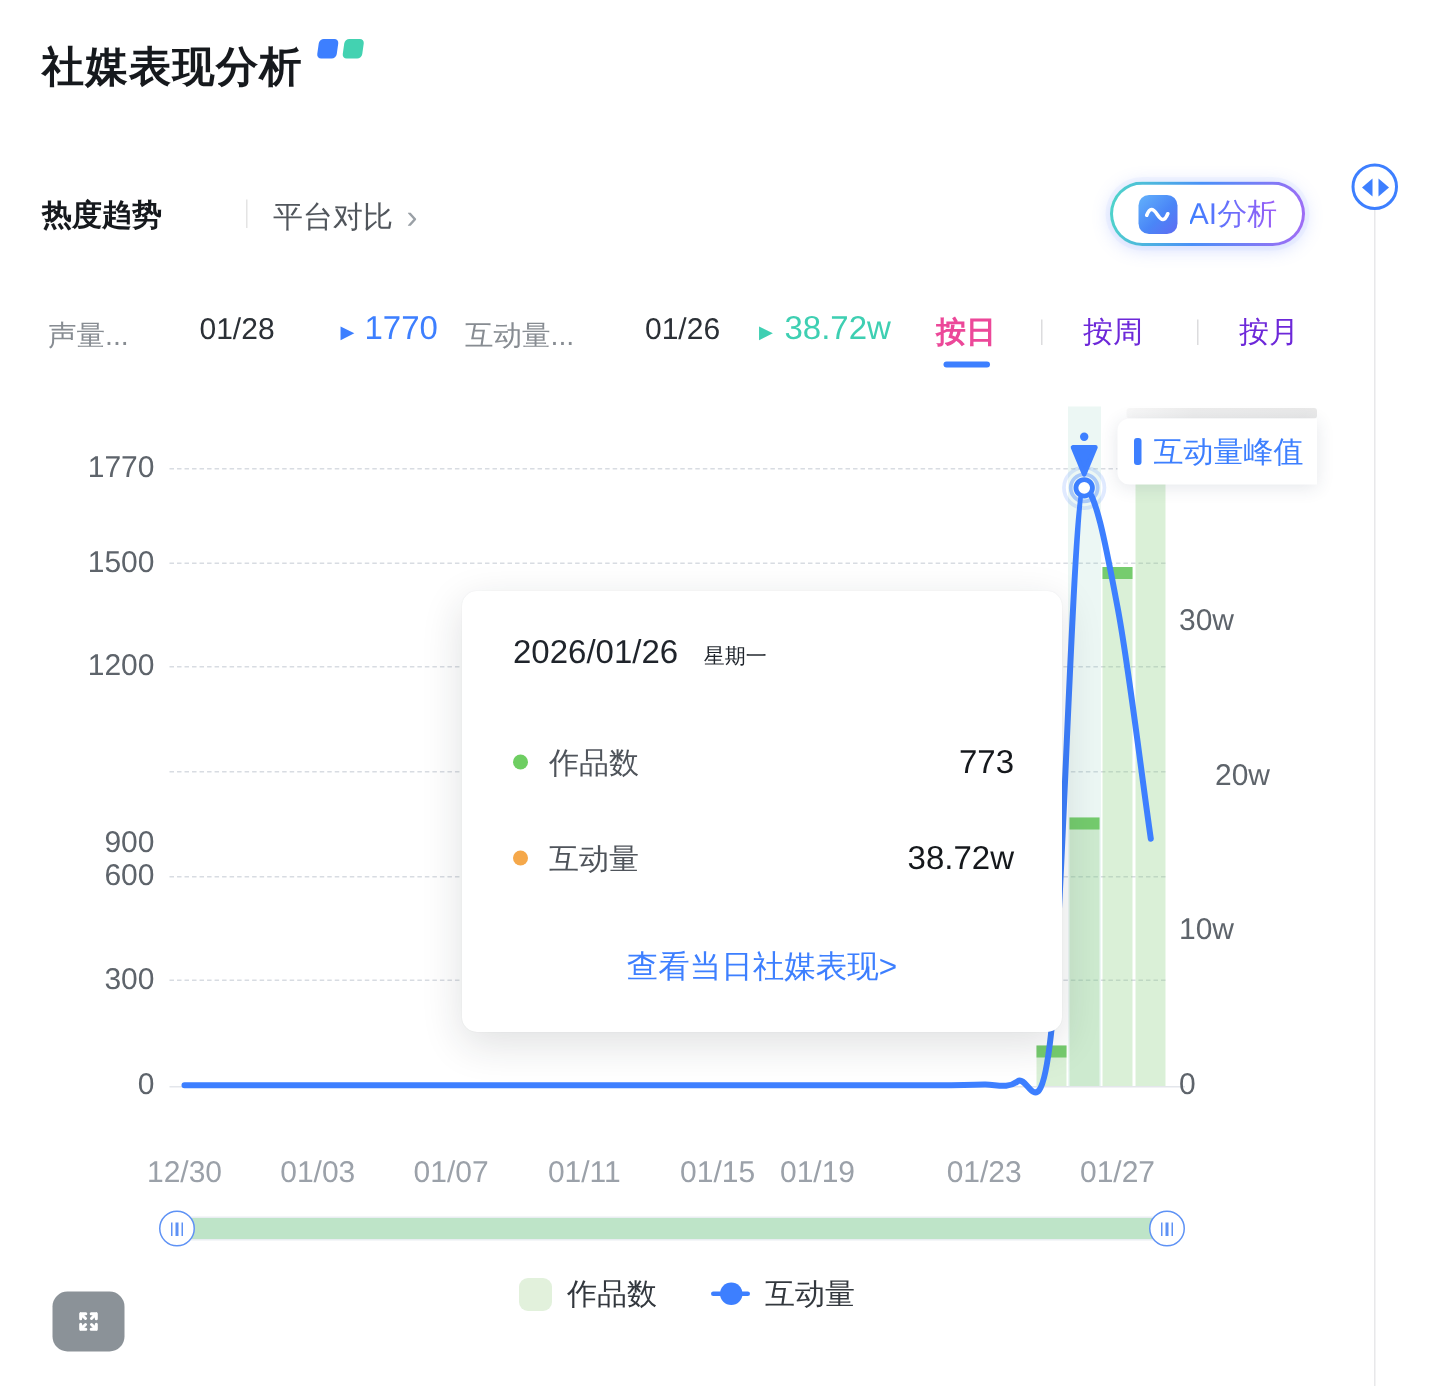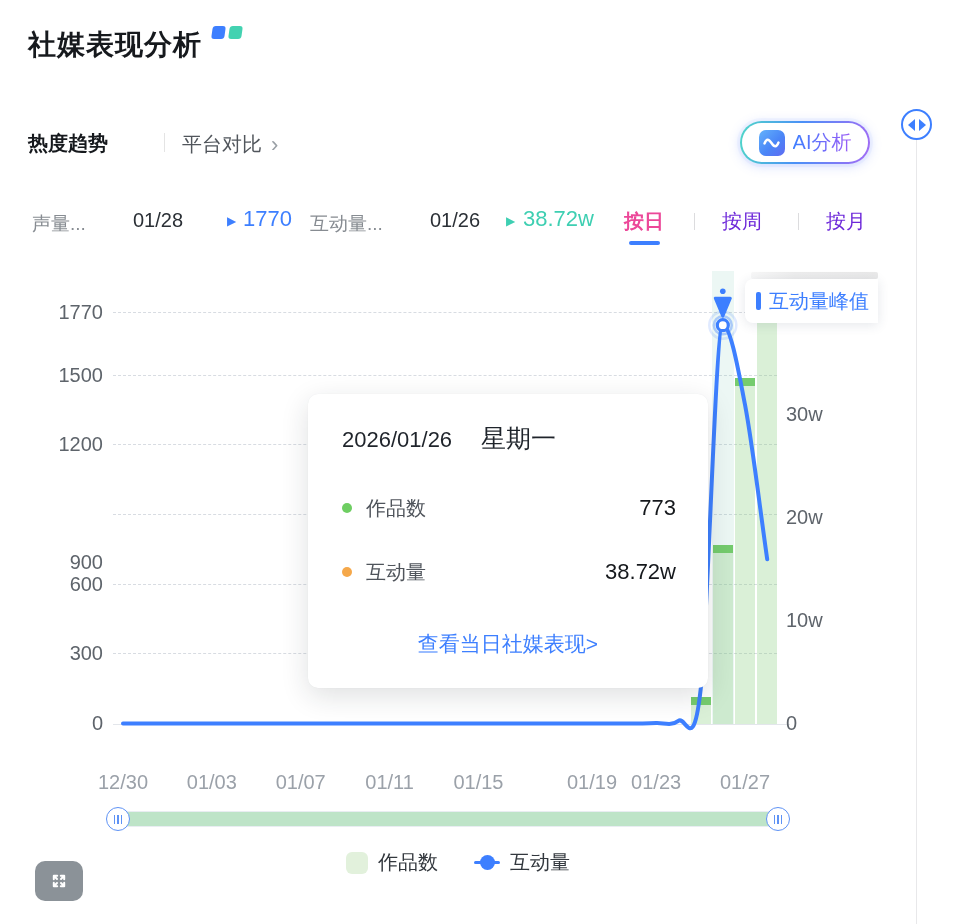--- a/index.html
+++ b/index.html
@@ -60,23 +60,23 @@
     background:linear-gradient(90deg,#f8f8f8 0%,#ededed 35%,#e9e9e9 100%); border-radius:2px; }
   .peak-card { position:absolute; left:745px; top:279px; width:133px; height:44px; background:#fff;
     border-radius:8px 0 0 8px; box-shadow:0 2px 12px rgba(40,60,90,.12); z-index:6;
     display:flex; align-items:center; padding-left:11px; gap:8px; cursor:pointer; }
   .peak-bar { width:5px; height:18px; border-radius:2px; background:#3D7FFF; }
   .peak-label { font-size:20px; color:#3D7FFF; white-space:nowrap; }
 
   
   .tooltip { position:absolute; left:308px; top:394px; width:400px; height:294px; background:#fff;
     border-radius:10px; box-shadow:0 8px 28px rgba(31,35,41,.14), 0 0 1px rgba(31,35,41,.08); z-index:7; }
-  .tt-date-row { position:absolute; left:34px; top:28px; display:flex; align-items:baseline;gap:12px; }
+  .tt-date-row { position:absolute; left:34px; top:28px; display:flex; align-items:baseline; }
   .tt-date { font-size:22px; color:#1f242b; }
-  .tt-weekday { font-size:25px; color:#1f242b; margin-left:17px; }
+  .tt-weekday { font-size:14px; color:#1f242b; margin-left:17px; }
   .tt-row { position:absolute; left:34px; right:32px; height:26px; display:flex; align-items:center; }
   .tt-row1 { top:101px; } .tt-row2 { top:165px; }
   .tt-dot { width:10px; height:10px; border-radius:50%; }
   .dot-green { background:#6ECE62; } .dot-orange { background:#F5A84A; }
   .tt-label { font-size:20px; color:#4f545b; margin-left:14px; }
   .tt-value { margin-left:auto; font-size:22px; color:#15181c; font-weight:500; }
   .tt-link { position:absolute; left:0; top:236px; width:100%; text-align:center;
     font-size:21px; color:#3D7FFF; cursor:pointer; }
 
   
@@ -158,28 +158,28 @@
     <div class="gridline" style="left: 113px; top: 514.017px; width: 664px;"></div>
     <div class="ytick-left" style="left: 0px; top: 507px; margin-top: 44px;">900</div>
     <div class="gridline" style="left: 113px; top: 444.356px; width: 664px;"></div>
     <div class="ytick-left" style="left: 0px; top: 433.356px;">1200</div>
     <div class="gridline" style="left: 113px; top: 374.695px; width: 664px;"></div>
     <div class="ytick-left" style="left: 0px; top: 363.695px;">1500</div>
     <div class="gridline" style="left: 113px; top: 312px; width: 664px;"></div>
     <div class="ytick-left" style="left: 0px; top: 301px;">1770</div>
     <div class="ytick-right" style="left: 786px; top: 712px;">0</div>
     <div class="ytick-right" style="left: 786px; top: 609px;">10w</div>
-    <div class="ytick-right" style="left: 786px; top: 506px; text-align: center;">20w</div>
+    <div class="ytick-right" style="left: 810px; top: 506px; text-align: center;">20w</div>
     <div class="ytick-right" style="left: 786px; top: 403px;">30w</div>
     <div class="xtick" style="left: 78px; top: 771px;">12/30</div>
     <div class="xtick" style="left: 166.857px; top: 771px;">01/03</div>
     <div class="xtick" style="left: 255.714px; top: 771px;">01/07</div>
     <div class="xtick" style="left: 344.571px; top: 771px; text-align: center;">01/11</div>
     <div class="xtick" style="left: 433.429px; top: 771px;">01/15</div>
-    <div class="xtick" style="left: 547px; top: 771px;">01/19</div>
+    <div class="xtick" style="left: 500px; top: 771px;">01/19</div>
     <div class="xtick" style="left: 611.143px; top: 771px;">01/23</div>
     <div class="xtick" style="left: 700px; top: 771px;">01/27</div>
     <div class="hl-band" style="left: 711.786px; top: 271px; width: 22px; height: 453px;"></div>
     <div class="bar" style="left: 690.571px; top: 697.297px; height: 26.7034px;">
       <div class="bar-cap"></div>
     </div>
     <div class="bar" style="left: 712.786px; top: 544.507px; height: 179.493px;">
       <div class="bar-cap"></div>
     </div>
     <div class="bar" style="left: 735px; top: 378.017px; height: 345.983px;">

